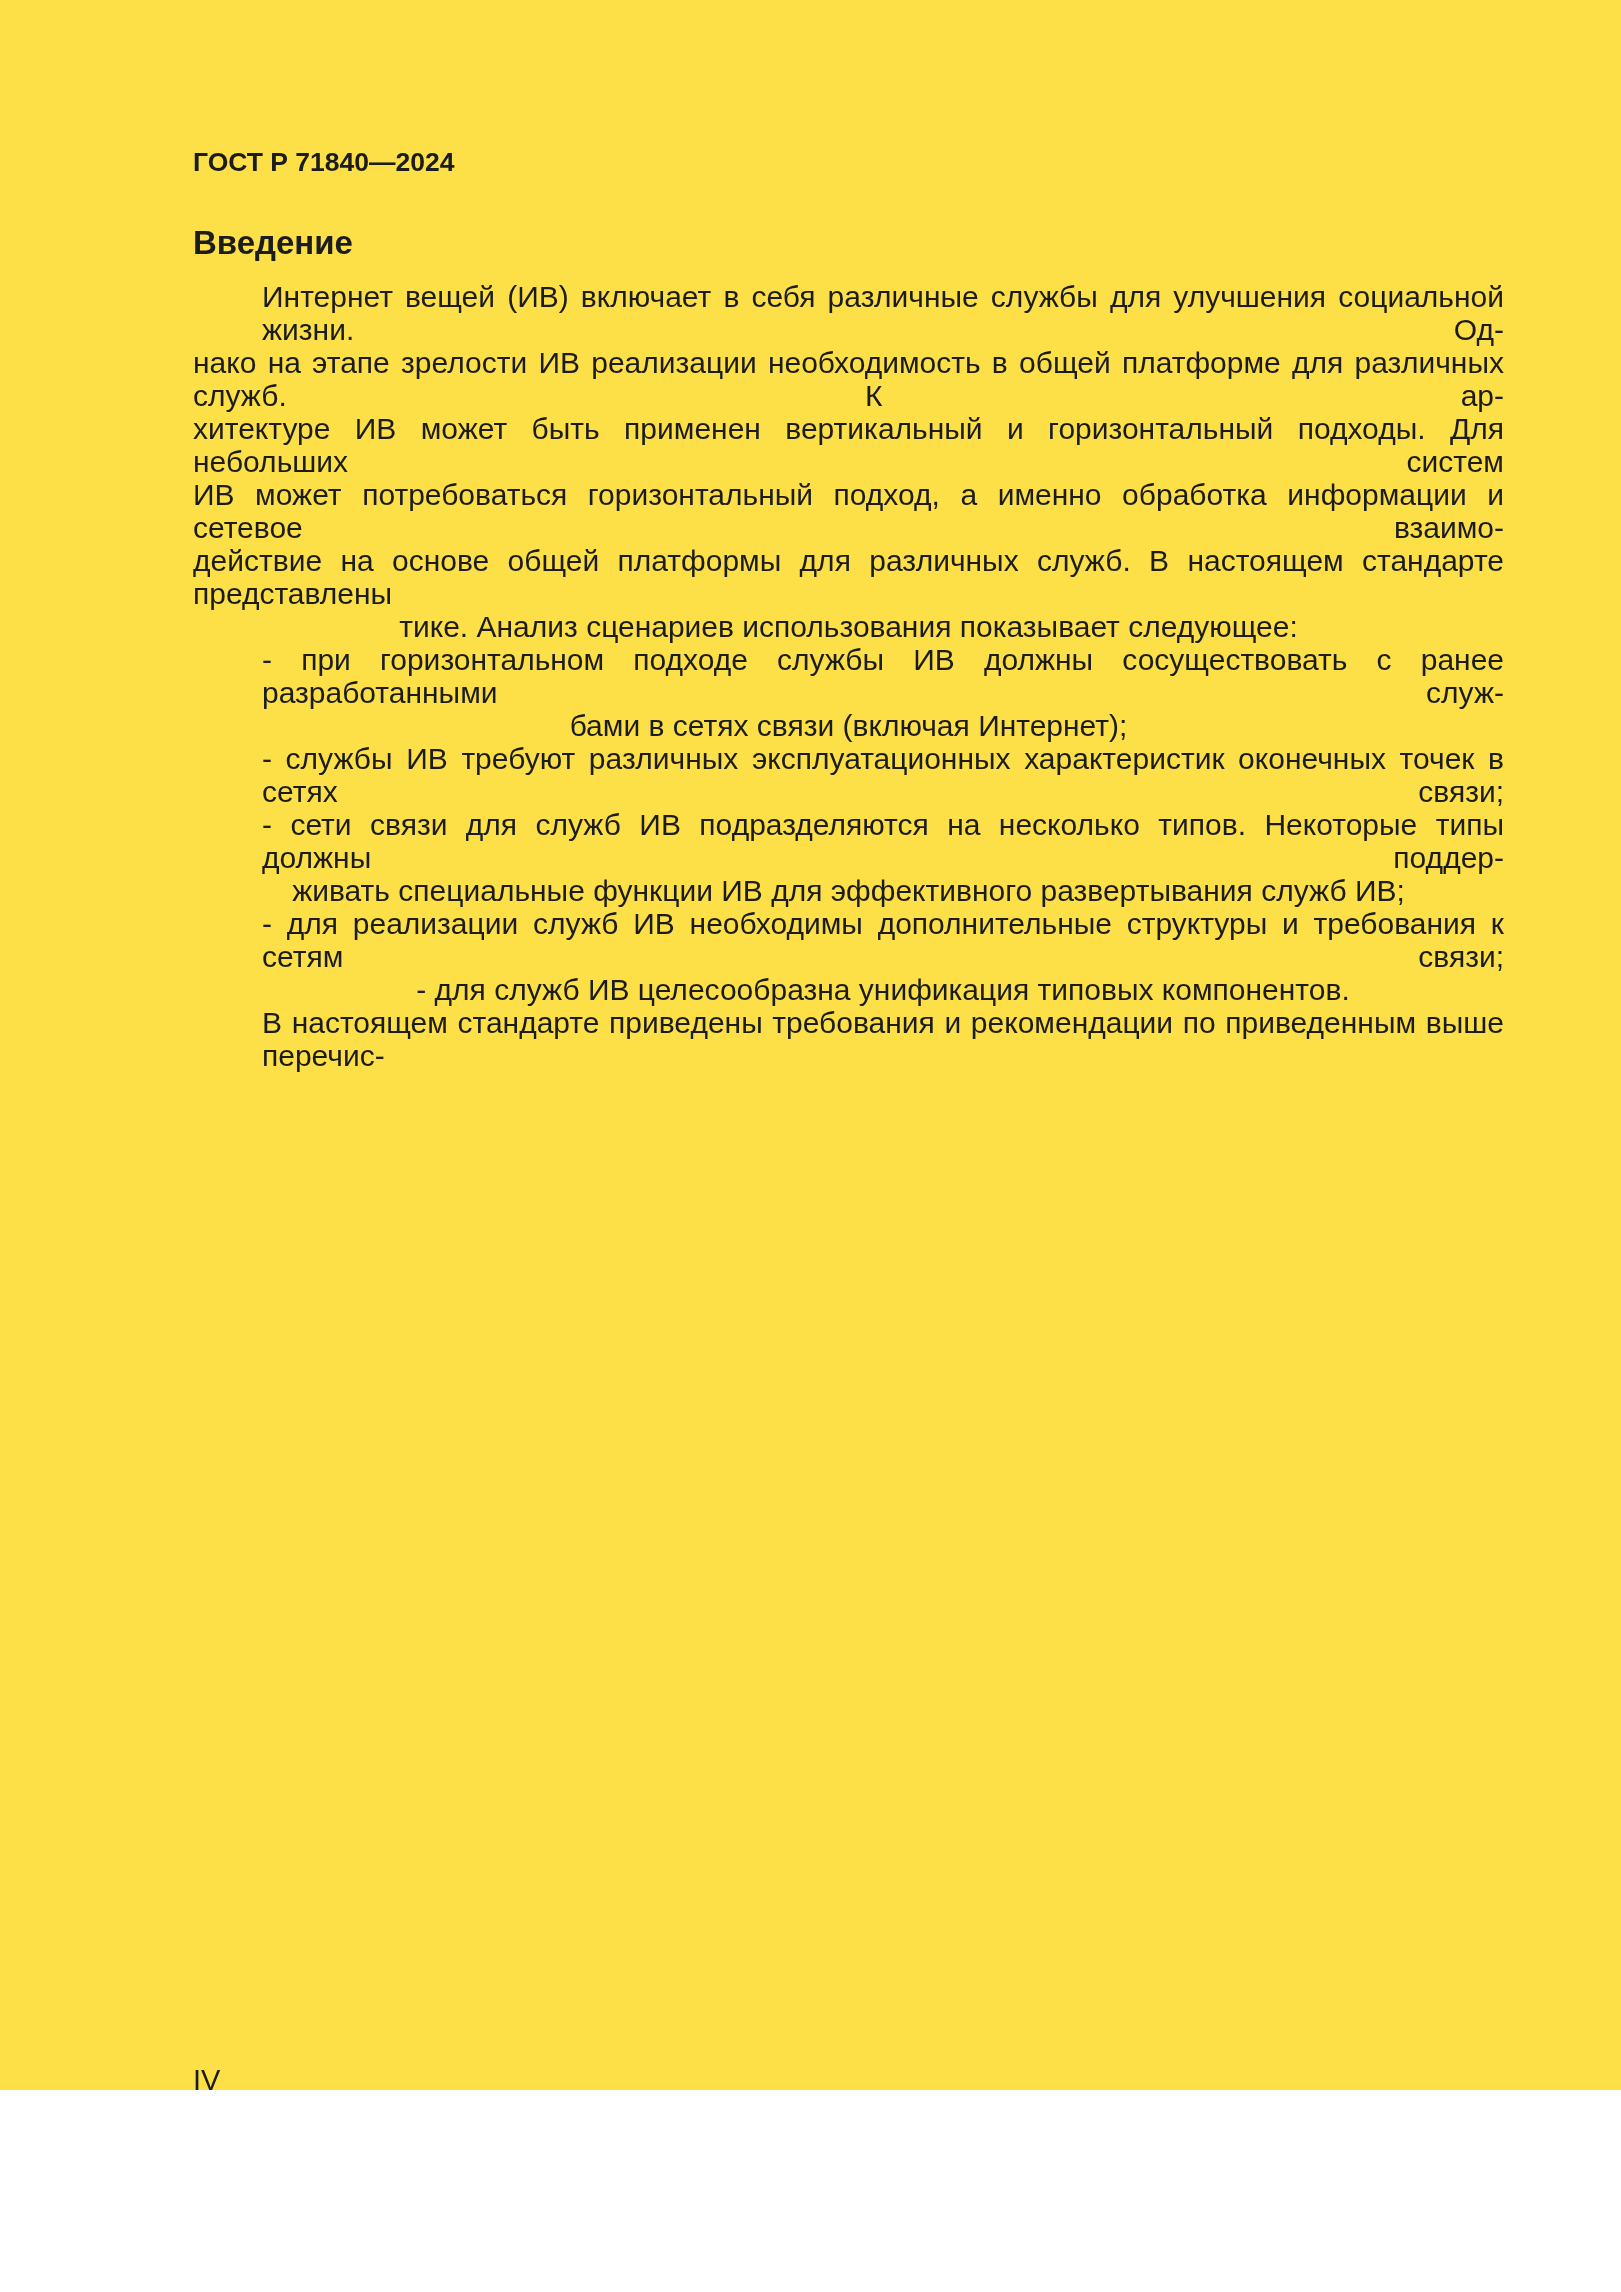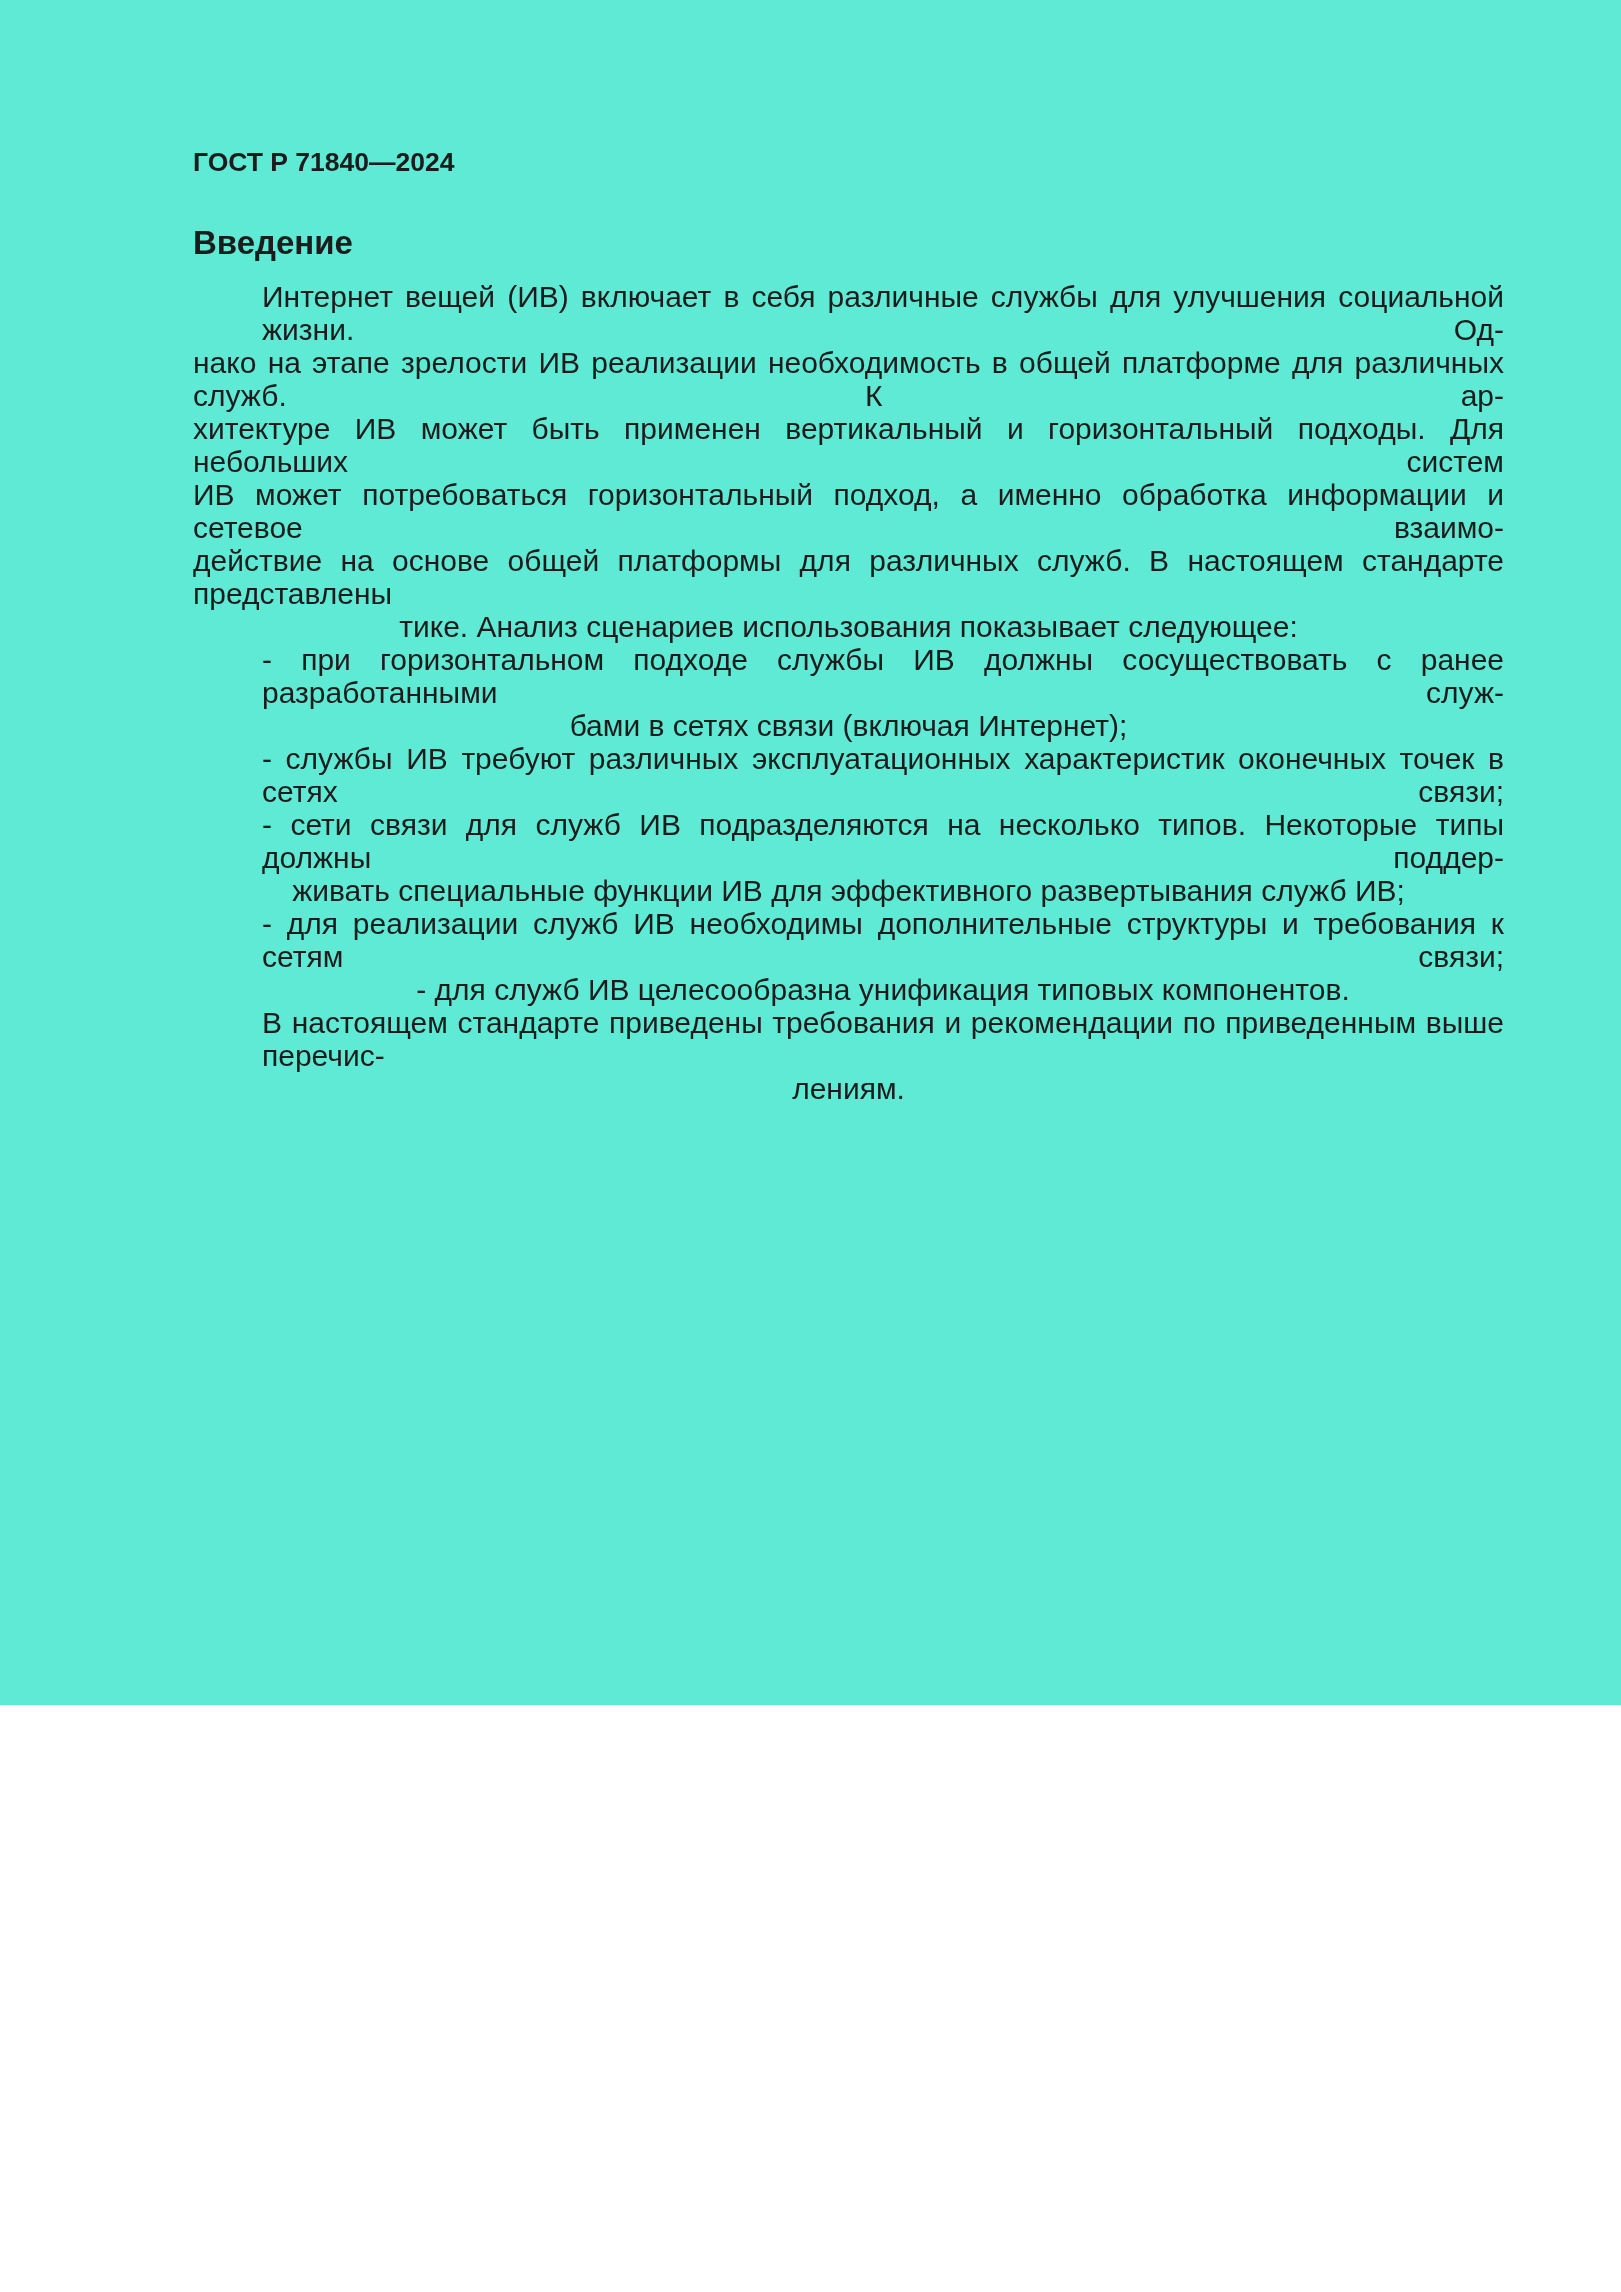--- a/index.html
+++ b/index.html
@@ -1,21 +1,21 @@
 <!DOCTYPE html>
 <html lang="ru"><head>
 <meta charset="utf-8">
 <style>
   * { margin: 0; padding: 0; box-sizing: border-box; }
   html, body { background: #ffffff; }
   .page {
     position: relative;
     width: 1621px;
-    height: 1705px;
-    background: #5eead4;
+    height: 2090px;
+    background: #fde047;
     font-family: "Liberation Sans", "DejaVu Sans", sans-serif;
     color: #1c1c1c;
     overflow: hidden;
   }
   .doc-header {
     position: absolute;
     left: 193px;
     top: 147px;
     font-size: 26.5px;
     font-weight: bold;
@@ -66,18 +66,17 @@
       <div class="line fill">действие на основе общей платформы для различных служб. В настоящем стандарте представлены</div>
       <div class="line">тике. Анализ сценариев использования показывает следующее:</div>
       <div class="line indent fill">- при горизонтальном подходе службы ИВ должны сосуществовать с ранее разработанными служ-</div>
       <div class="line">бами в сетях связи (включая Интернет);</div>
       <div class="line indent fill">- службы ИВ требуют различных эксплуатационных характеристик оконечных точек в сетях связи;</div>
       <div class="line indent fill">- сети связи для служб ИВ подразделяются на несколько типов. Некоторые типы должны поддер-</div>
       <div class="line">живать специальные функции ИВ для эффективного развертывания служб ИВ;</div>
       <div class="line indent fill">- для реализации служб ИВ необходимы дополнительные структуры и требования к сетям связи;</div>
       <div class="line indent">- для служб ИВ целесообразна унификация типовых компонентов.</div>
       <div class="line indent fill">В настоящем стандарте приведены требования и рекомендации по приведенным выше перечис-</div>
-      <div class="line">лениям.</div>
     </div>
 
   <div class="page-number">IV</div>
 </div>
 
 
 </body></html>

